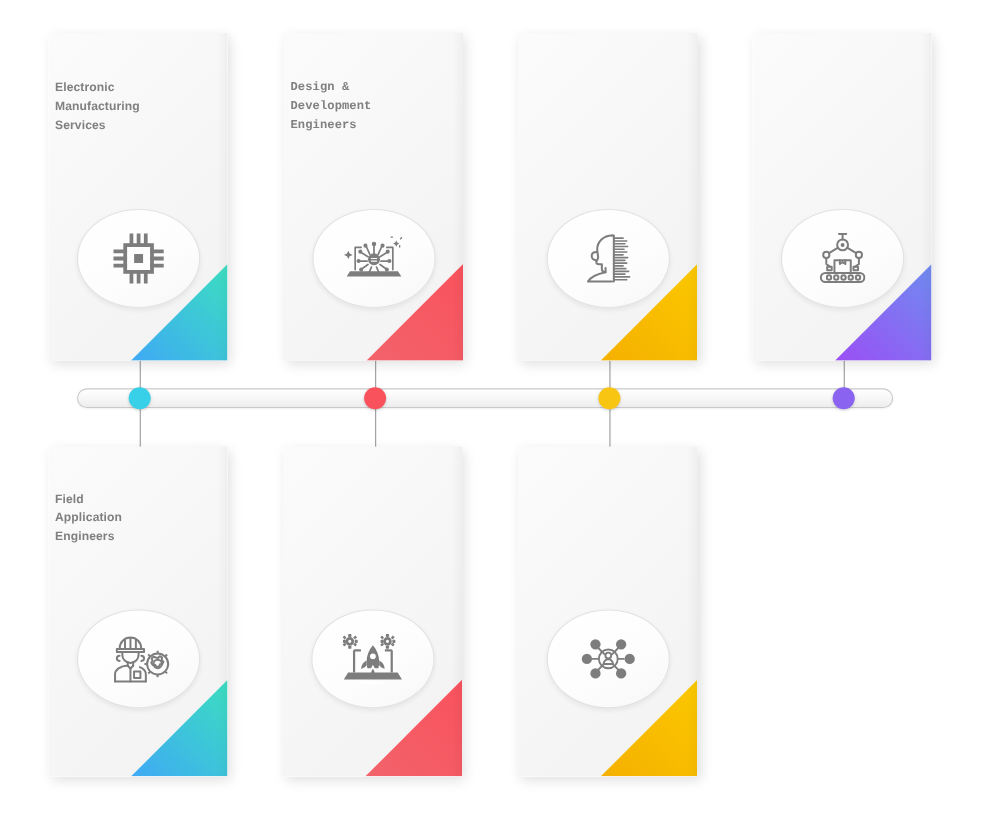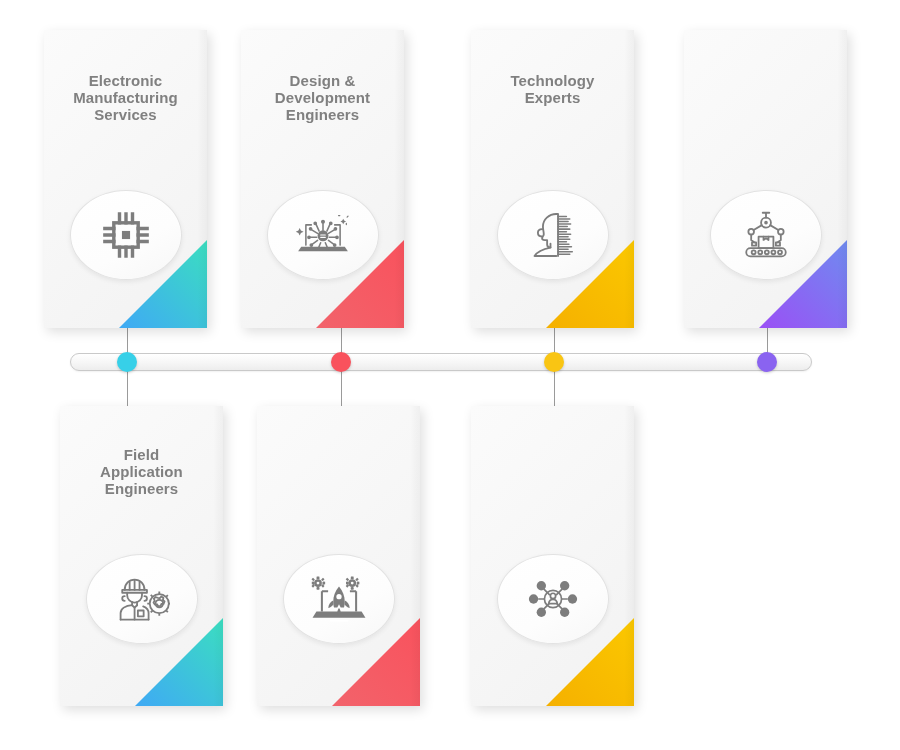--- a/index.html
+++ b/index.html
@@ -68,22 +68,21 @@
   }
   .card.row-bottom {
     height: 300px;
   }
 
   .card-title {
     position: absolute;
     left: 0;
     top: 42px;
     width: 100%;
-    text-align: center;
-    font-size: 15px;
+    font-size: 11px;
     line-height: 17px;
     font-weight: bold;
     color: #808080;
     letter-spacing: 0.1px;
     white-space: pre-line;
     padding: 0 6px;
     box-sizing: border-box;
   }
   .card.row-bottom .card-title {
     top: 40px;
@@ -162,50 +161,48 @@
         <div class="card-title">Electronic
 Manufacturing
 Services</div>
         <div class="icon-bubble">
           <svg width="56" height="52">
             <use href="#sym-microchip-icon"></use>
           </svg>
         </div>
         <div class="corner" style="background: linear-gradient(225deg, rgb(59, 222, 192) 0%, rgb(63, 169, 245) 100%);"></div>
       </div>
-      <div class="card" style="left: 241px; top: 30px;">
+      <div class="card" style="left: 258px; top: 30px; font-family: Liberation Mono, monospace;">
         <div class="card-title">Design &amp;
 Development
 Engineers</div>
         <div class="icon-bubble">
           <svg width="56" height="52">
             <use href="#sym-chip-laptop-icon"></use>
           </svg>
         </div>
         <div class="corner" style="background: linear-gradient(225deg, rgb(249, 82, 93) 0%, rgb(242, 99, 107) 100%);"></div>
       </div>
       <div class="card" style="left: 471px; top: 30px;">
-        <div class="card-title">Technology
-Experts</div>
         <div class="icon-bubble">
           <svg width="56" height="52">
             <use href="#sym-head-profile-icon"></use>
           </svg>
         </div>
         <div class="corner" style="background: linear-gradient(225deg, rgb(251, 200, 0) 0%, rgb(245, 176, 0) 100%);"></div>
       </div>
       <div class="card" style="left: 684px; top: 30px;">
         <div class="icon-bubble">
           <svg width="56" height="52">
             <use href="#sym-robot-arm-conveyor-icon"></use>
           </svg>
         </div>
         <div class="corner" style="background: linear-gradient(225deg, rgb(111, 139, 240) 0%, rgb(155, 79, 245) 100%);"></div>
       </div>
-      <div class="card row-bottom" style="left: 60px; top: 406px; text-decoration: underline;">
+      <div class="card row-bottom" style="left: 44px; top: 406px; text-decoration: underline;">
         <div class="card-title">Field
 Application
 Engineers</div>
         <div class="icon-bubble">
           <svg width="56" height="52">
             <use href="#sym-engineer-gear-icon"></use>
           </svg>
         </div>
         <div class="corner" style="background: linear-gradient(225deg, rgb(59, 222, 192) 0%, rgb(63, 169, 245) 100%);"></div>
       </div>

